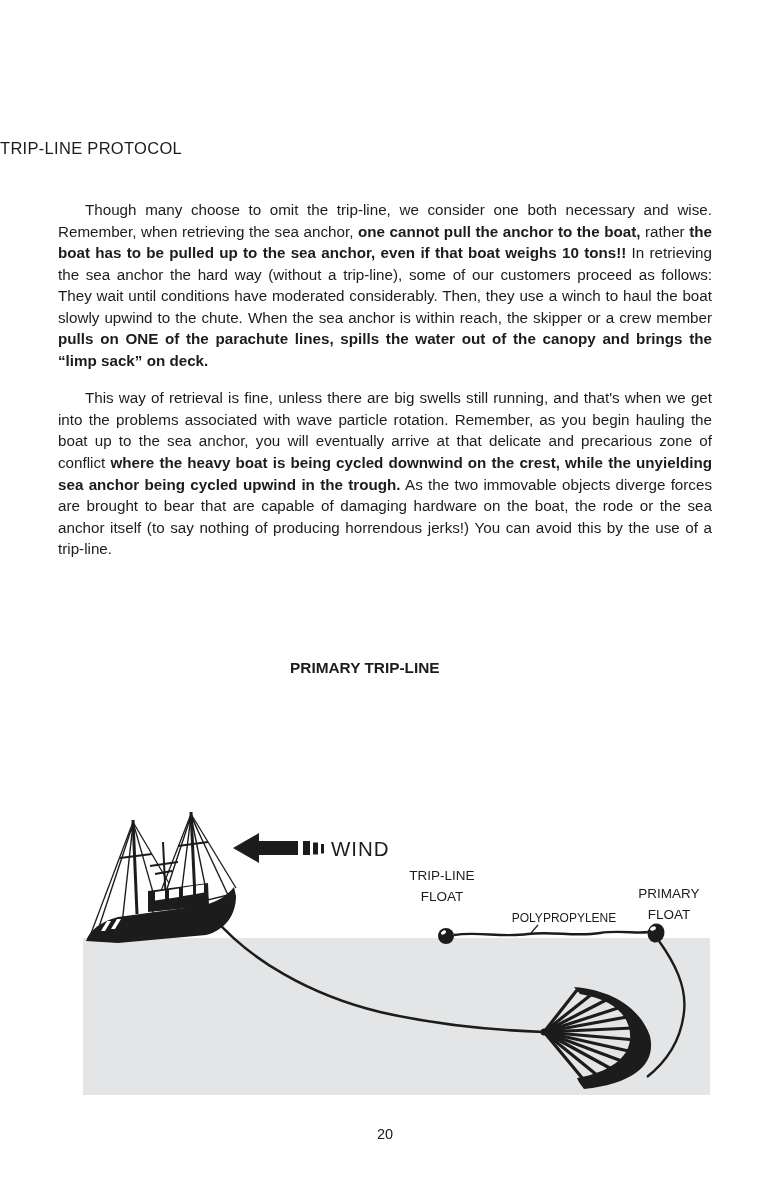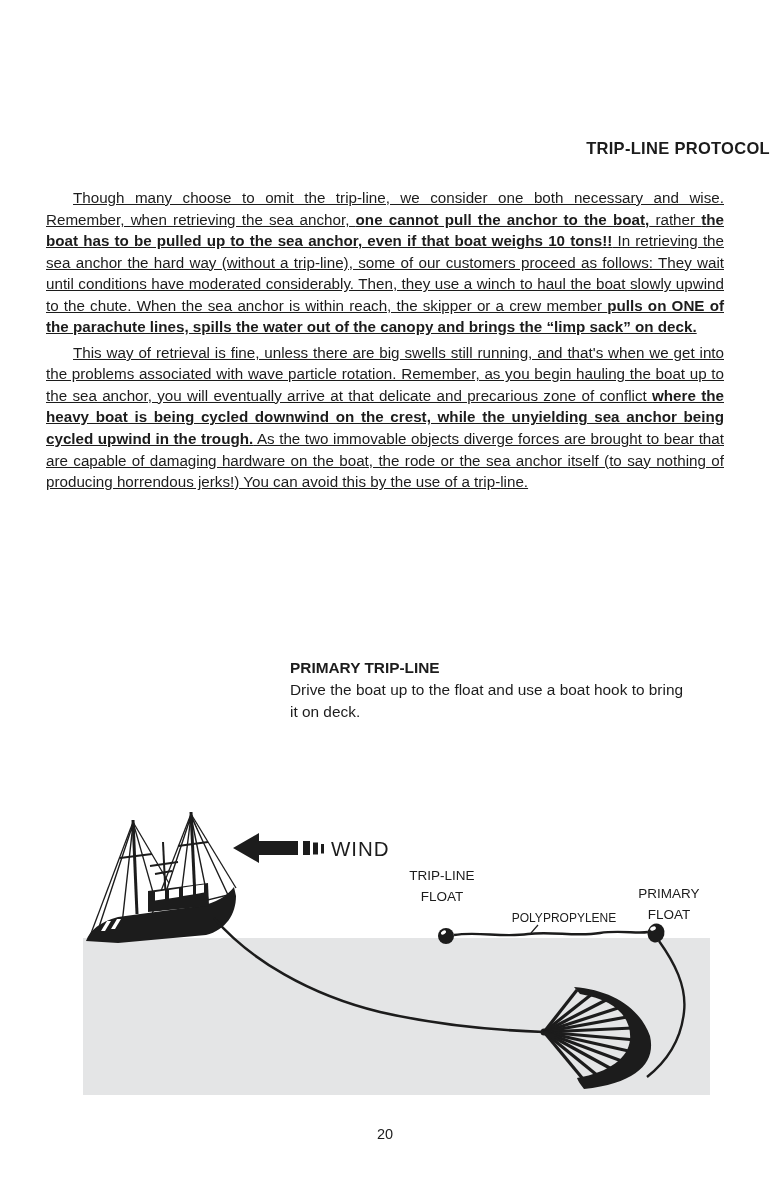--- a/index.html
+++ b/index.html
@@ -1,22 +1,22 @@
 <!DOCTYPE html>
 <html><head>
 <meta charset="utf-8">
 <style>
   html,body{margin:0;padding:0;background:#fff;}
   .page{position:relative;width:770px;height:1190px;background:#ffffff;
         font-family:"Liberation Sans",sans-serif;color:#1c1c1c;overflow:hidden;}
-  .title{position:absolute;top:139px;left:0;width:100%;text-align:right;
-         font-size:16.5px;font-weight:bold;letter-spacing:.3px;}
+  .title{position:absolute;top:139px;left:0;width:100%;text-align:left;
+         font-size:16.5px;font-weight:normal;letter-spacing:.3px;}
   .bodytext{position:absolute;top:183px;left:42px;width:686px;
             font-size:15.2px;line-height:21.55px;text-align:justify;}
-  .bodytext p{margin:4px;text-indent:27px;text-decoration:underline;}
+  .bodytext p{margin:16px;text-indent:27px;}
   .seg-b{font-weight:bold;}
   .caption{position:absolute;top:657px;left:290px;width:393px;
            font-size:15.4px;line-height:22px;}
   .caption-h{font-weight:bold;}
   .caption-body{text-align:justify;}
   .pagenum{position:absolute;top:1126px;left:0;width:100%;text-align:center;font-size:14.5px;}
   svg.diagram{position:absolute;top:800px;left:0;}
   .svg-label{font-family:"Liberation Sans",sans-serif;fill:#1c1c1c;}
 </style>
 </head>
@@ -26,21 +26,20 @@
 
   <div class="title">TRIP-LINE PROTOCOL</div>
 
   <div class="bodytext">
     <p><span>Though many choose to omit the trip-line, we consider one both necessary and wise. Remember, when retrieving the sea anchor, </span><span class="seg-b">one cannot pull the anchor to the boat,</span><span> rather </span><span class="seg-b">the boat has to be pulled up to the sea anchor, even if that boat  weighs 10 tons!!</span><span> In retrieving the sea anchor the hard way (without a trip-line), some of our customers proceed as follows: They wait until conditions have moderated considerably. Then, they use a winch to haul the boat slowly upwind to the chute. When the sea anchor is within reach, the skipper or a crew member </span><span class="seg-b">pulls on ONE of the parachute lines, spills the water out of the canopy and brings the “limp sack” on deck.</span></p>
     <p><span>This way of retrieval is fine, unless there are big swells still running, and that's when we get into the problems associated with wave particle rotation. Remember, as you begin hauling the boat up to the sea anchor, you will eventually arrive at that delicate and precarious zone of conflict </span><span class="seg-b">where the heavy boat is being cycled downwind on the crest, while the unyielding sea anchor being cycled upwind in the trough.</span><span> As the two immovable objects diverge forces are brought to bear that are capable of damaging hardware on the boat, the rode or the sea anchor itself (to say nothing of producing horrendous jerks!) You can avoid this by the use of a trip-line.</span></p>
   </div>
 
   <div class="caption">
     <div class="caption-h">PRIMARY TRIP-LINE</div>
-    <div class="caption-body">Drive the boat up to the float and use a boat hook to bring it on deck.</div>
   </div>
 
   <svg class="diagram" width="770" height="320" viewBox="0 0 770 320">
 
     <rect x="83" y="138" width="627" height="157" fill="#e4e5e6"></rect>
 
     <g stroke="#1c1c1c">
 
       <g stroke-width="1.3" fill="none">
         <line x1="133" y1="22" x2="90" y2="136"></line>

